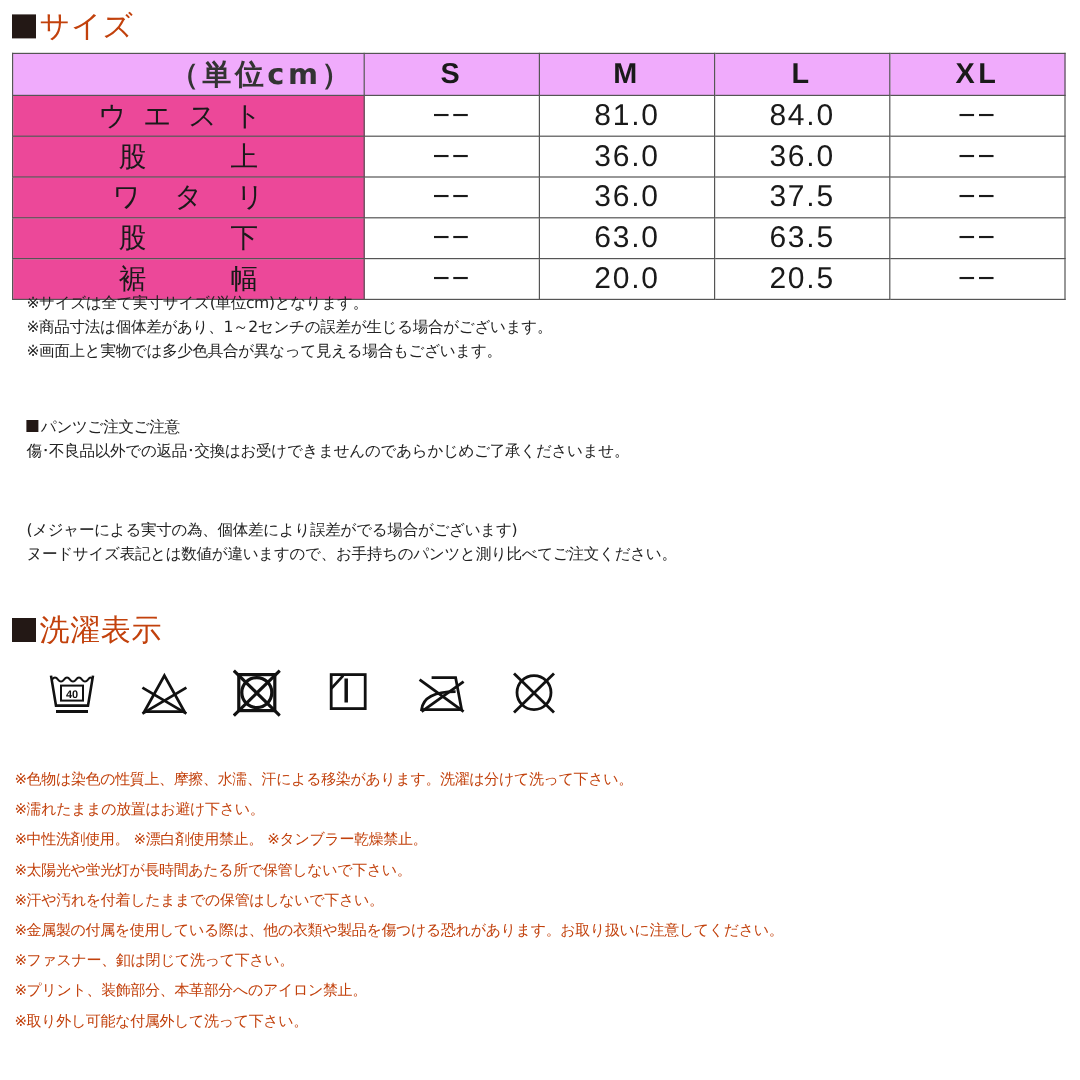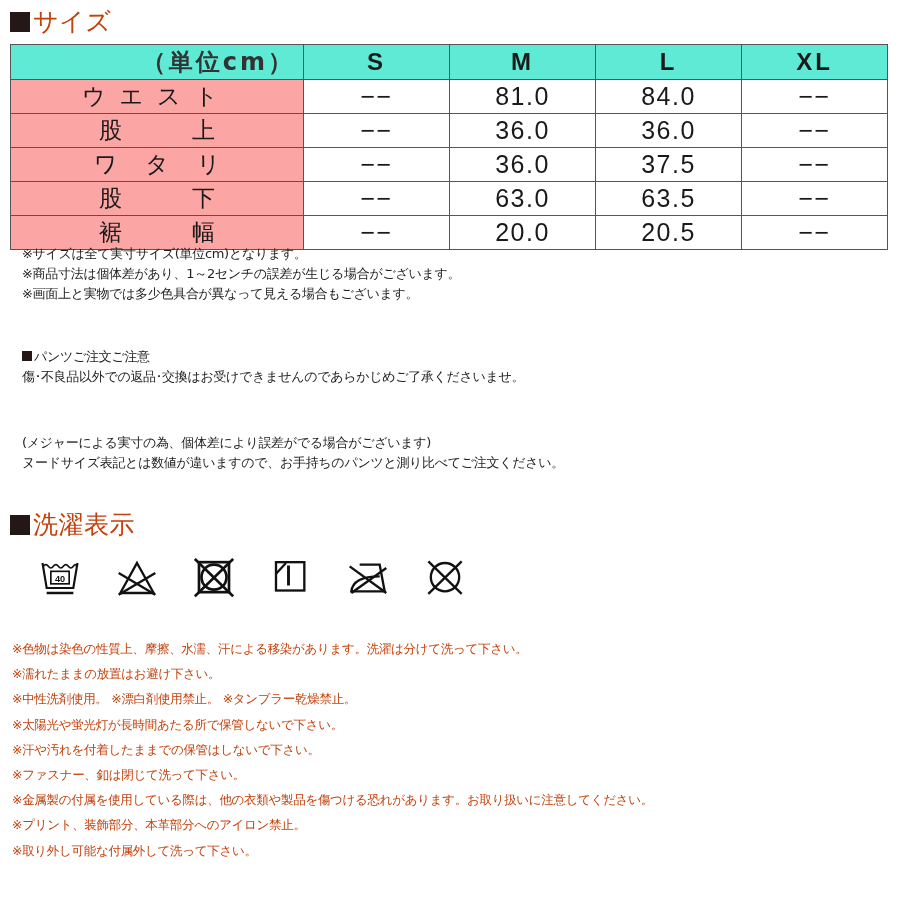--- a/index.html
+++ b/index.html
@@ -1,22 +1,22 @@
 <!DOCTYPE html>
 <html><head>
 <meta charset="utf-8">
 <style>
   html, body { margin: 0; padding: 0; background: #ffffff; }
   body { width: 900px; height: 900px; position: relative; overflow: hidden; color: #1a1a1a; font-family: "DejaVu Sans", sans-serif; }
   .heading { position: absolute; left: 10px; font-size: 25px; font-weight: normal; letter-spacing: 0.5px; color: #c2410c; line-height: 1; white-space: nowrap; }
   .heading .sq { display: inline-block; width: 20px; height: 20px; background: #231815; margin-right: 3px; vertical-align: -2px; }
   table.size { position: absolute; left: 10px; top: 44px; border-collapse: collapse; table-layout: fixed; }
   table.size td { border: 1.5px solid #555; height: 33px; padding: 0; text-align: center; vertical-align: middle; font-family: "Liberation Sans", sans-serif; font-size: 25px; letter-spacing: 1.5px; color: #1a1a1a; }
-  table.size tr.head td { background: #5eead4; height: 34px; font-weight: bold; font-size: 24px; letter-spacing: 3px; }
-  table.size td.label { background: #fca5a5; font-family: "DejaVu Sans", sans-serif; font-size: 23px; letter-spacing: 0; }
+  table.size tr.head td { background: #f0abfc; height: 34px; font-weight: bold; font-size: 24px; letter-spacing: 3px; }
+  table.size td.label { background: #ec4899; font-family: "DejaVu Sans", sans-serif; font-size: 23px; letter-spacing: 0; }
   table.size td.label span { display: inline-block; }
   table.size td.unit { text-align: right; padding-right: 8px; font-weight: normal; font-size: 14px; letter-spacing: 0; font-family: "DejaVu Sans", sans-serif; color: #333; }
   .notes { position: absolute; left: 22px; font-size: 13px; line-height: 20px; color: #222; white-space: nowrap; letter-spacing: -0.3px; }
   .notes .sq { display: inline-block; width: 10px; height: 10px; background: #231815; margin-right: 2px; vertical-align: 0px; }
   .icons { position: absolute; left: 40px; top: 556px; display: flex; gap: 12px; }
   .icon { width: 40px; height: 44px; margin-right: 25px; }
   .icon svg { width: 100%; height: 100%; display: block; }
   .care { position: absolute; left: 12px; top: 638px; font-size: 12.5px; color: #c2410c; letter-spacing: -0.3px; }
   .care div { height: 25.2px; line-height: 22px; white-space: nowrap; }
 </style>
@@ -158,17 +158,17 @@
     </svg>
   </div>
 </div>
 
 <div class="care">
   <div>※色物は染色の性質上、摩擦、水濡、汗による移染があります。洗濯は分けて洗って下さい。</div>
   <div>※濡れたままの放置はお避け下さい。</div>
   <div>※中性洗剤使用。 ※漂白剤使用禁止。 ※タンブラー乾燥禁止。</div>
   <div>※太陽光や蛍光灯が長時間あたる所で保管しないで下さい。</div>
   <div>※汗や汚れを付着したままでの保管はしないで下さい。</div>
+  <div>※金属製の付属を使用している際は、他の衣類や製品を傷つける恐れがあります。お取り扱いに注意してください。</div>
   <div>※ファスナー、釦は閉じて洗って下さい。</div>
-  <div>※金属製の付属を使用している際は、他の衣類や製品を傷つける恐れがあります。お取り扱いに注意してください。</div>
   <div>※プリント、装飾部分、本革部分へのアイロン禁止。</div>
   <div>※取り外し可能な付属外して洗って下さい。</div>
 </div>
 
 </body></html>

